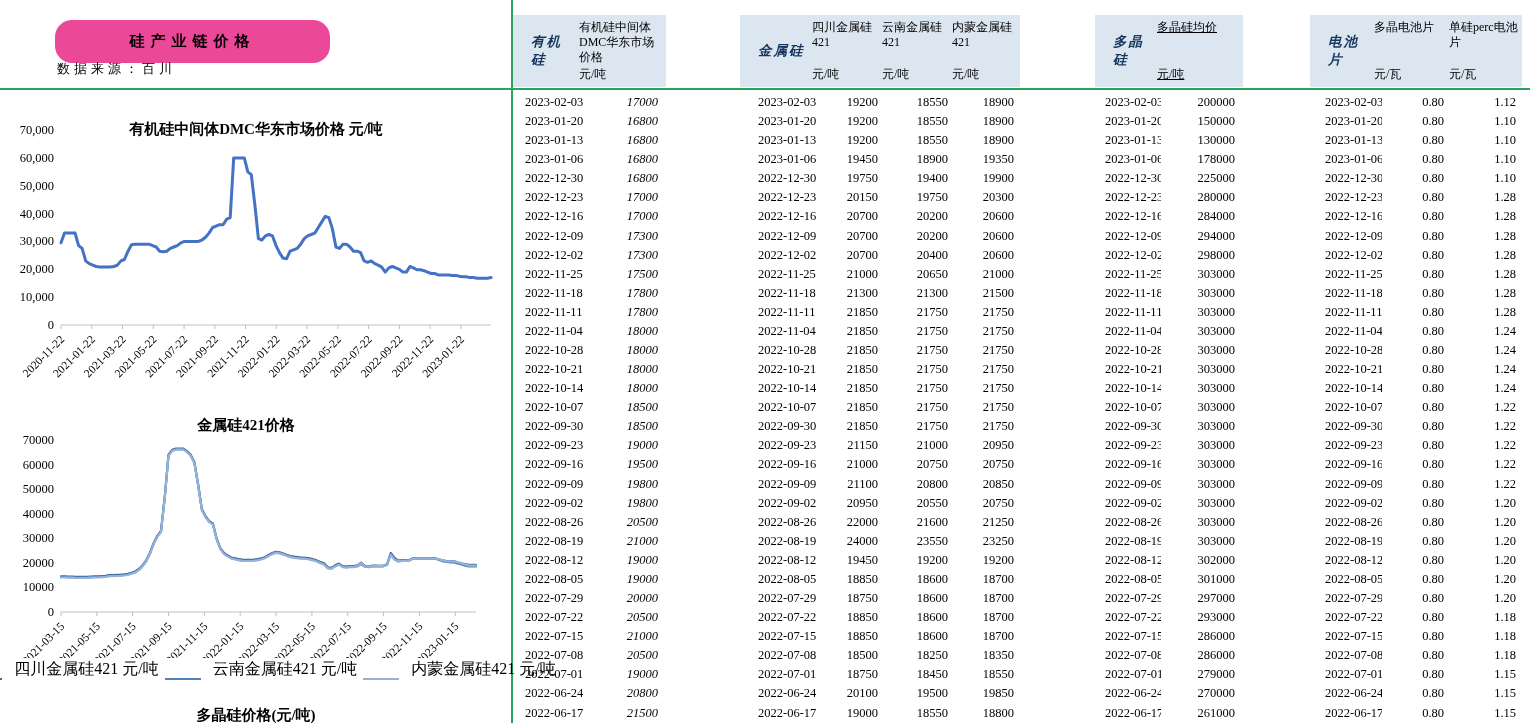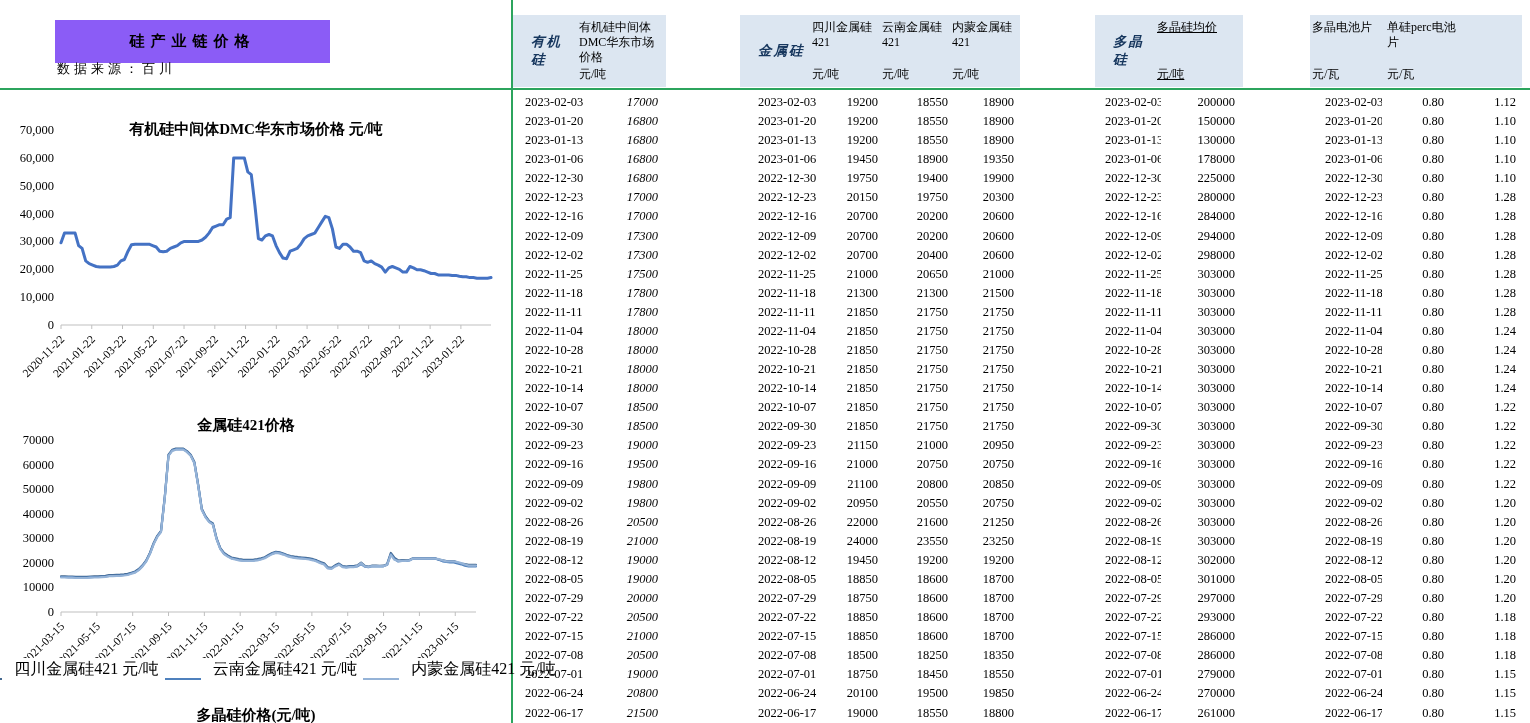--- a/index.html
+++ b/index.html
@@ -2,23 +2,23 @@
 <html><head>
 <meta charset="utf-8">
 <style>
   html,body{margin:0;padding:0;}
   body{
     width:1530px;height:723px;position:relative;overflow:hidden;background:#fff;
     font-family:"Liberation Serif","DejaVu Serif",serif;color:#000;
   }
   .abs{position:absolute;}
   
-  #title-box{left:55px;top:20px;width:275px;height:43px;background:#8b5cf6;
+  #title-box{left:55px;top:20px;width:275px;height:43px;background:#ec4899;
     display:flex;align-items:center;justify-content:center;
-    font-weight:bold;font-size:15px;letter-spacing:6px;}
+    font-weight:bold;font-size:15px;letter-spacing:6px;border-radius:17px;}
   #source-line{left:57px;top:60px;font-size:13px;letter-spacing:4px;}
   #h-divider{left:0;top:88px;width:1530px;height:2px;background:#2CA45D;}
   #v-divider{left:511px;top:0;width:2px;height:723px;background:#2CA45D;}
 
   
   .chart-box{overflow:visible;}
   #chart1{left:6px;top:108px;width:500px;height:292px;}
   #chart2{left:6px;top:400px;width:500px;height:300px;}
   .chart-title{position:absolute;text-align:center;font-weight:bold;font-size:15px;white-space:nowrap;}
   #chart1 .chart-title{left:60px;top:12px;width:380px;}
@@ -683,20 +683,21 @@
       </div>
       <div class="trow">
         <div class="tcell date">2022-06-17</div>
         <div class="tcell num">261000</div>
       </div>
     </div>
 </div>
 
 <div class="abs xtable" id="t-cell">
   <div class="thead">
+    <div class="hgroup">电池片</div>
     <div class="hcol">
       <span>多晶电池片</span>
       <span>元/瓦</span>
     </div>
     <div class="hcol">
       <span>单硅perc电池片</span>
       <span>元/瓦</span>
     </div>
   </div>
   <div class="trows">

